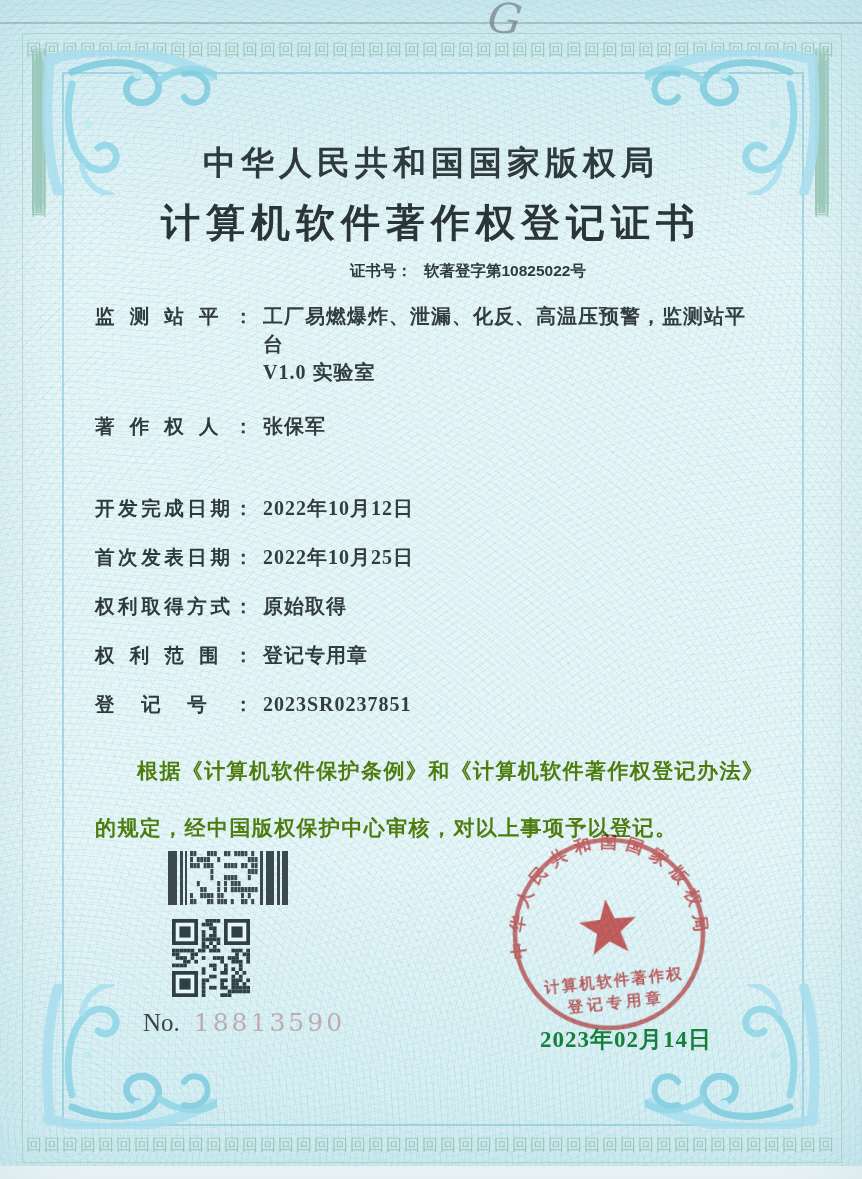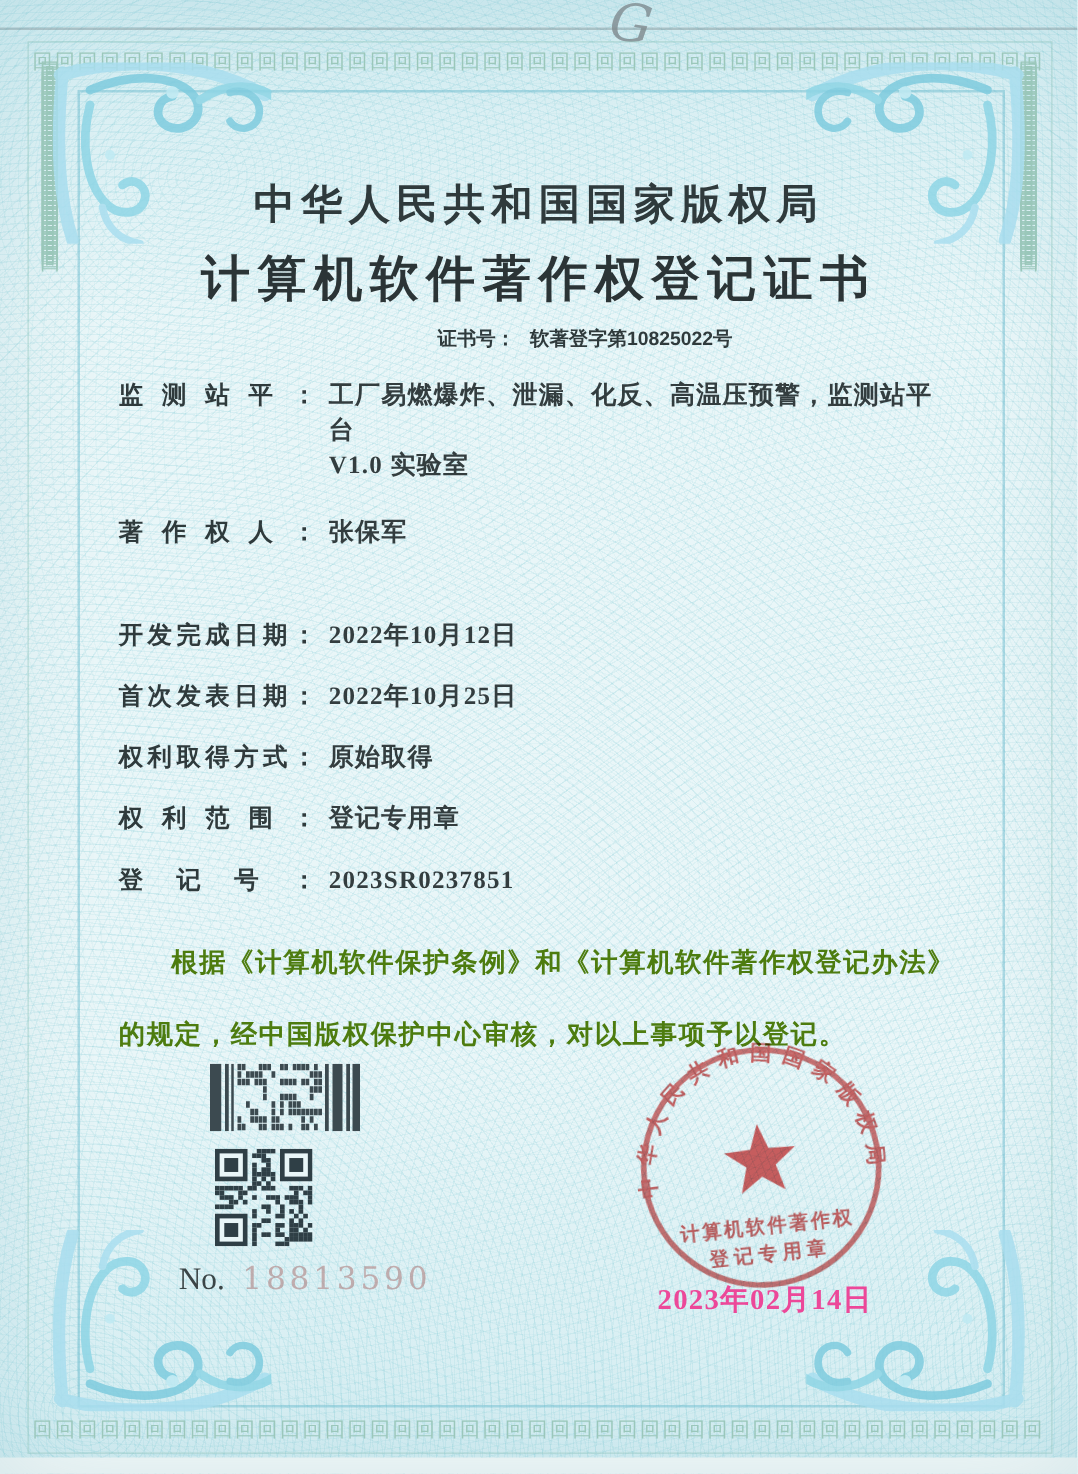--- a/index.html
+++ b/index.html
@@ -62,23 +62,23 @@
   .barcode{position:absolute;left:168px;top:851px;}
   .qrcode{position:absolute;left:172px;top:919px;}
 
   .serial{position:absolute;left:143px;top:1008px;font-family:"Liberation Serif", serif;
     font-size:25px;color:#3b4547;}
   .serial .num{font-family:"DejaVu Serif", serif;color:var(--serial_red);
     opacity:.62;letter-spacing:3px;padding-left:14px;filter:blur(.3px);}
 
   .seal{position:absolute;left:509px;top:834px;width:200px;height:200px;
     transform:rotate(-6deg);opacity:.85;mix-blend-mode:multiply;filter:blur(.3px);}
-  .issue-date{position:absolute;left:512px;top:1024px;width:200px;text-align:center;
+  .issue-date{position:absolute;left:512px;top:1024px;width:200px;text-align:right;
     font-family:"Liberation Serif", serif;font-size:23px;font-weight:700;
-    letter-spacing:1px;color:#ec4899;}
+    letter-spacing:1px;color:#15803d;}
 
   .hand{position:absolute;left:488px;top:-6px;font-family:"DejaVu Serif", serif;
     font-style:italic;font-size:42px;color:#7d8488;opacity:.8;transform:rotate(8deg);}
 </style>
 </head>
 <body>
 
 <svg width="0" height="0" style="position:absolute" aria-hidden="true">
   <defs>
     <symbol id="orn" viewBox="0 0 175 145">

